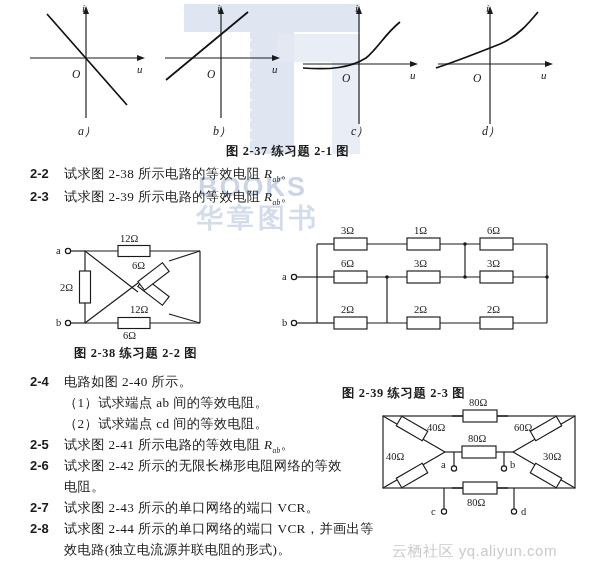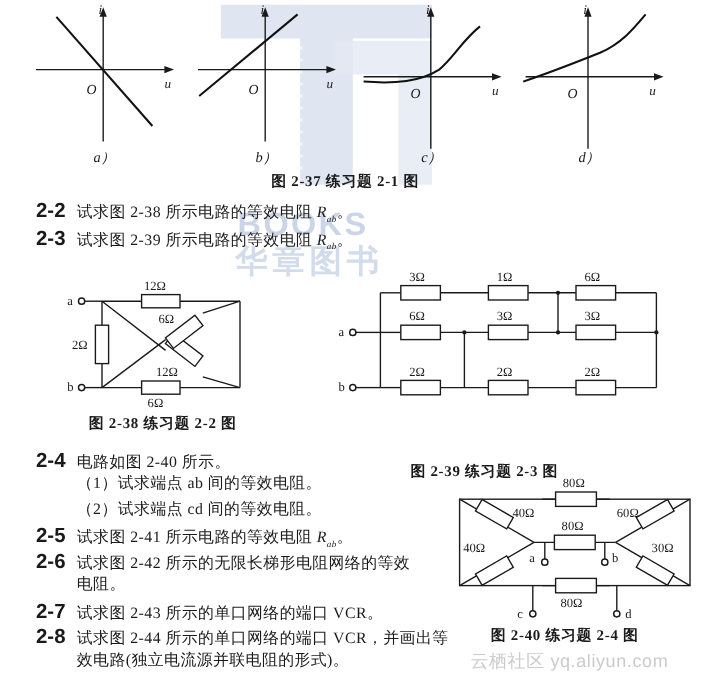--- a/index.html
+++ b/index.html
@@ -93,21 +93,21 @@
     line-height: 1;
     white-space: nowrap;
     font-family: "Liberation Serif", "DejaVu Serif", serif;
     font-weight: bold;
   }
   .pnum {
     width: 34px;
     flex: 0 0 34px;
     font-family: "Liberation Sans", sans-serif;
     font-weight: bold;
-    font-size: 17px;
+    font-size: 13px;
   }
   .ptext {
     font-weight: normal;
     letter-spacing: .4px;
   }
   .ital {
     font-style: italic;
     font-family: "Liberation Serif", serif;
   }
   sub {
@@ -439,15 +439,14 @@
       <text class="ohm" x="168" y="64">30Ω</text>
       <text class="ohm" x="92" y="110">80Ω</text>
 
       <text class="nodelbl" x="66" y="72">a</text>
       <text class="nodelbl" x="135" y="72">b</text>
       <text class="nodelbl" x="56" y="119">c</text>
       <text class="nodelbl" x="146" y="119">d</text>
     </svg>
   </div>
 
-  <div class="cap" style="left:409px;top:521px;">图 2-40    练习题 2-4 图</div>
 
 </div>
 
 </body></html>

